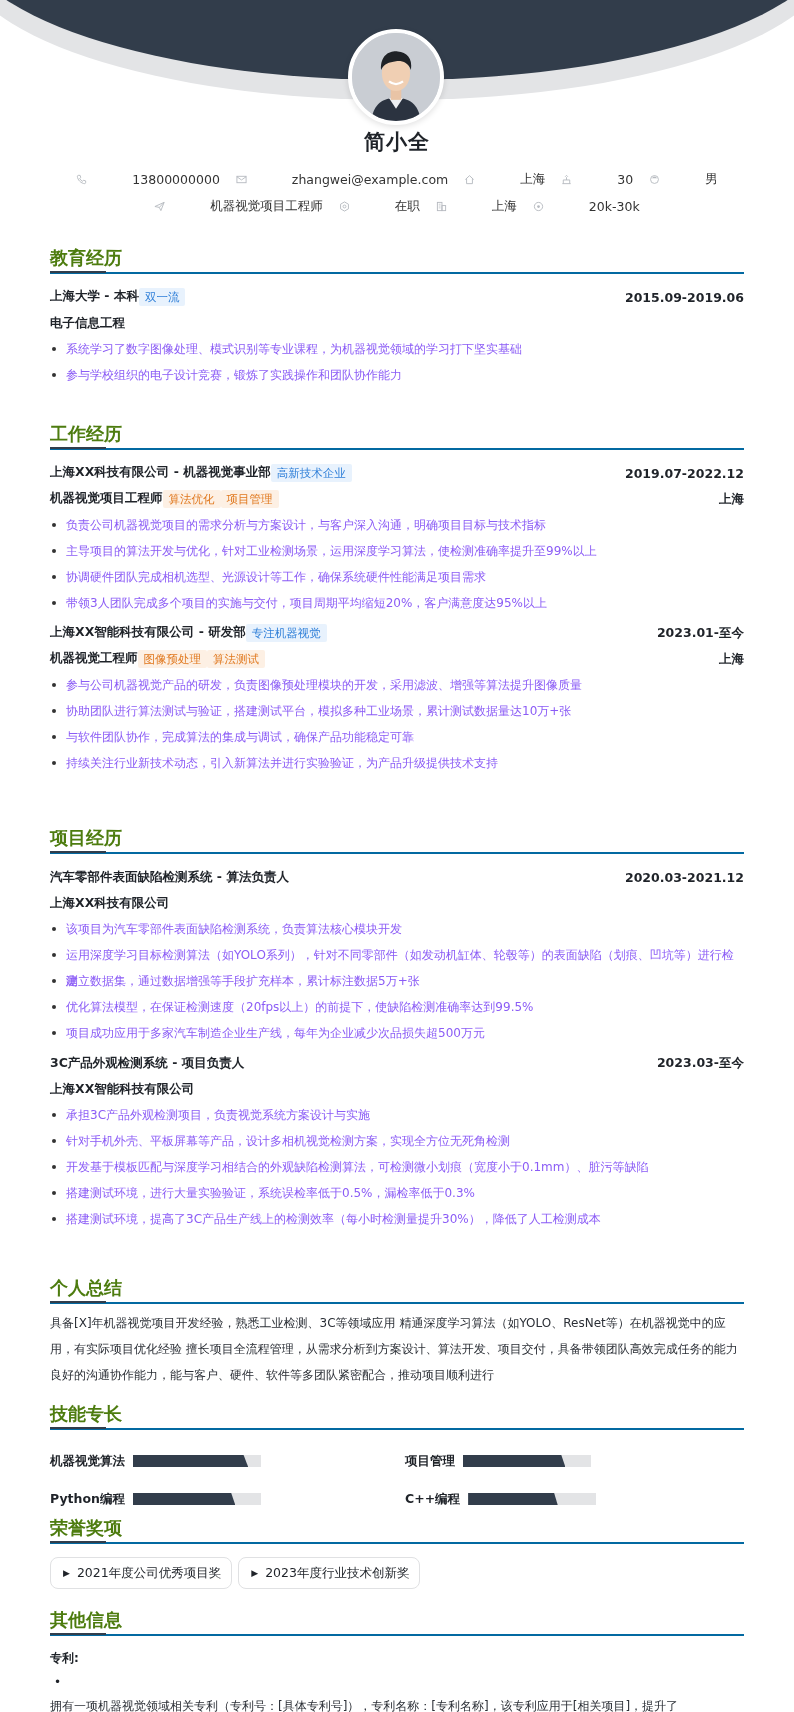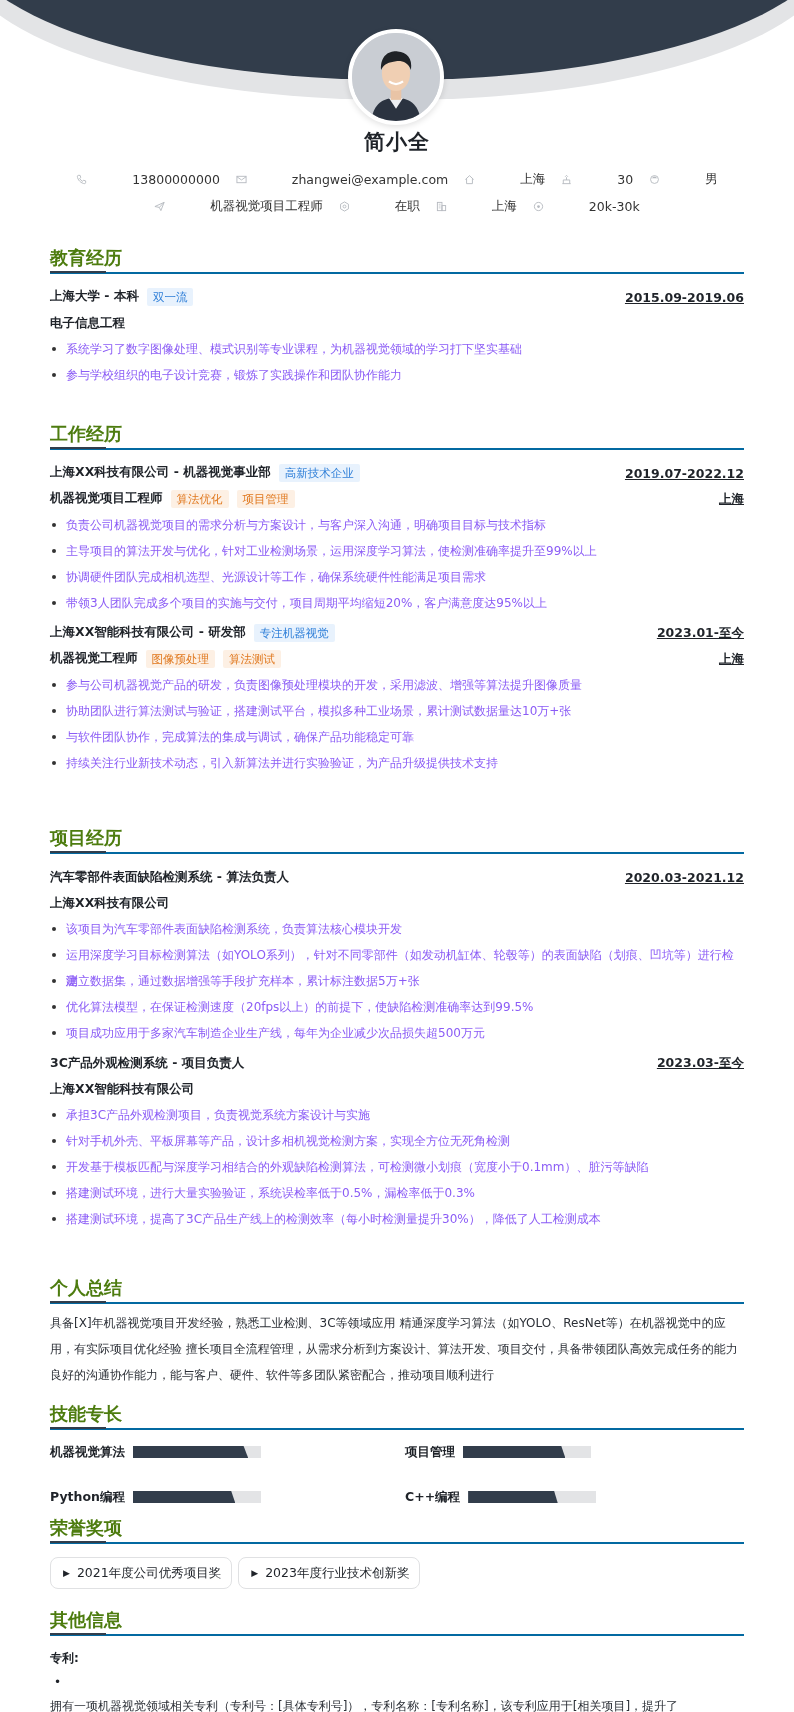--- a/index.html
+++ b/index.html
@@ -43,37 +43,37 @@
   .section { position: absolute; left: 50px; width: 694px; }
   .sec-title {
     font-size: 18px; font-weight: bold; color: #4d7c0f; height: 26px;
     border-bottom: 2px solid #0369a1; position: relative; line-height: 20px;
   }
   .sec-title::after {
     content: ""; position: absolute; left: 0; bottom: -1px; width: 56px; height: 2px; background: #323d4b;
   }
   .row { display: flex; justify-content: space-between; align-items: center; height: 26px; font-size: 12.5px; }
   .row .left { display: flex; align-items: flex-start; font-weight: bold; }
-  .row .right { font-weight: bold; text-decoration: underline; }
+  .row .right { font-weight: bold; }
   .tag {
     display: inline-block; font-size: 11.5px; font-weight: normal; padding: 1px 6px;
-    margin-left: 8px; border-radius: 2px; line-height: 16px;
+    margin-left: 0; border-radius: 2px; line-height: 16px;
   }
   .tag.blue { background: #e8f2fd; color: #2f7fd8; }
   .tag.orange { background: #fdf0e4; color: #e0781e; }
   .sub { font-size: 12.5px; font-weight: bold; height: 26px; line-height: 26px; }
   ul.bullets { list-style: none; }
   ul.bullets li {
     font-size: 12px; color: #8b5cf6; height: 26px; line-height: 26px; position: relative; padding-left: 16px;
   }
   ul.bullets li::before {
     content: ""; position: absolute; left: 2px; top: 11px; width: 4px; height: 4px; border-radius: 50%; background: #333;
   }
   .summary { font-size: 12px; line-height: 26px; color: #2b2f36; margin-top: 6px; }
-  .skills { display: grid; grid-template-columns: 355px 339px; row-gap: 25px; margin-top: 12px; }
+  .skills { display: grid; grid-template-columns: 355px 339px; row-gap: 18px; margin-top: 21px; }
   .skill { display: flex; align-items: center; font-size: 12.5px; font-weight: bold; height: 20px; }
   .skill-label { margin-right: 8px; }
   .bar { position: relative; width: 128px; height: 12px; background: #e3e4e6; }
   .bar-fill { position: absolute; left: 0; top: 0; height: 12px; background: #323d4b; clip-path: polygon(0 0, 96% 0, 100% 100%, 0 100%); }
   .awards { display: flex; margin-top: 13px; }
   .award {
     display: flex; align-items: center; height: 32px; padding: 0 10px 0 12px; margin-right: 6px;
     border: 1px solid #e0e1e3; border-radius: 8px; font-size: 12.5px; color: #1f2329;
   }
   .award .tri { font-size: 9px; margin-right: 7px; color: #1f2329; }

